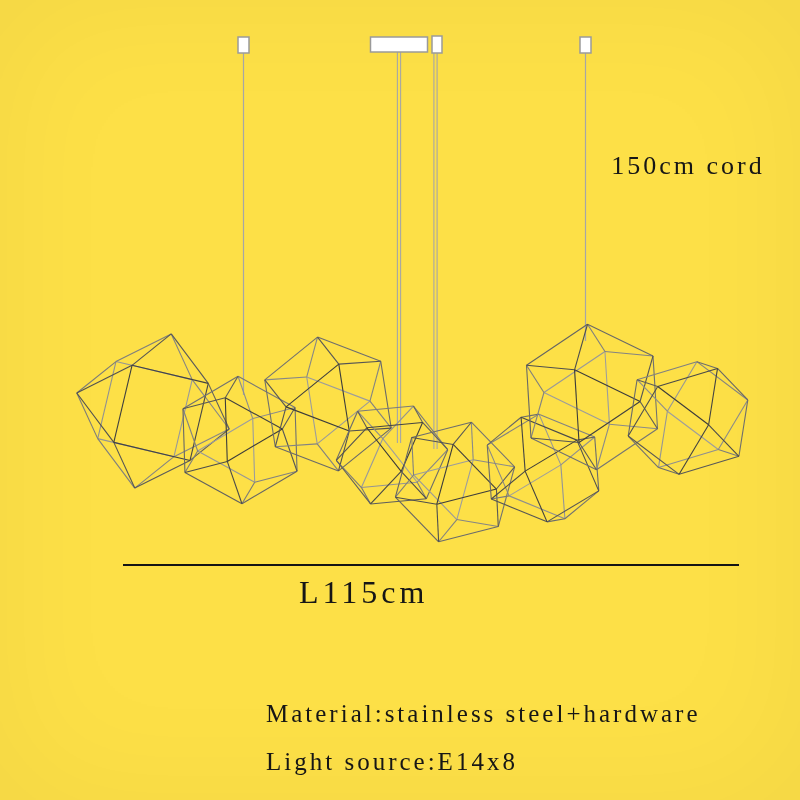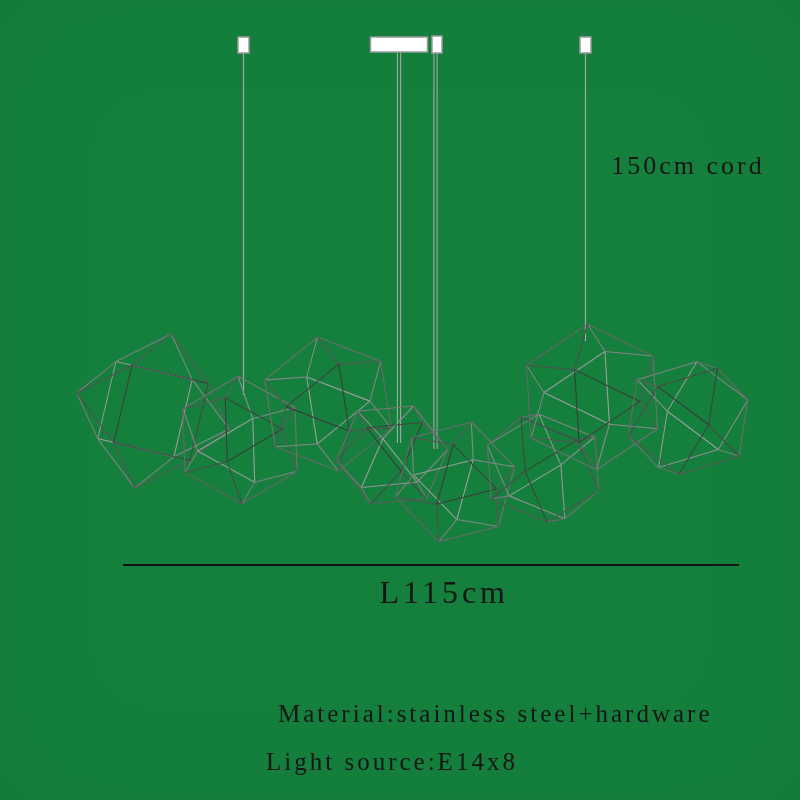--- a/index.html
+++ b/index.html
@@ -5,21 +5,21 @@
   html, body {
     margin: 0;
     padding: 0;
     background: #ffffff;
     font-family: "Liberation Serif", "DejaVu Serif", serif;
   }
   .canvas {
     position: relative;
     width: 800px;
     height: 800px;
-    background: #15803d;
+    background: #fde047;
     box-shadow: inset 0 0 140px rgba(0,0,0,0.045);
     overflow: hidden;
   }
   .drawing {
     position: absolute;
     left: 0; top: 0;
     width: 800px; height: 800px;
   }
   .note {
     position: absolute;
@@ -32,32 +32,32 @@
     width: 184px;
     text-align: center;
     font-size: 26px;
     letter-spacing: 3px;
     line-height: 39px;
   }
   .length-label {
     left: 299px;
     top: 574px;
     width: 210px;
-    text-align: right;
+    text-align: left;
     font-size: 32px;
     letter-spacing: 4px;
     line-height: 36px;
   }
   .spec-block {
     left: 266px;
     top: 699px;
     font-size: 25px;
     letter-spacing: 3px;
   }
-  .spec-line1 { line-height: 30px; margin-bottom: 18px; margin-left: 12px; }
+  .spec-line1 { line-height: 30px; margin-bottom: 18px; }
   .spec-line2 { line-height: 30px; }
 </style>
 </head>
 <body>
 
 <div class="canvas">
 
   <svg class="drawing" id="chandelier-svg" viewBox="0 0 800 800">
       <line x1="243.5" y1="53" x2="243.5" y2="395" stroke="#a6a6a6" stroke-width="1.2"></line>
       <line x1="397.4" y1="52" x2="397.4" y2="443" stroke="#a6a6a6" stroke-width="1.1"></line>

